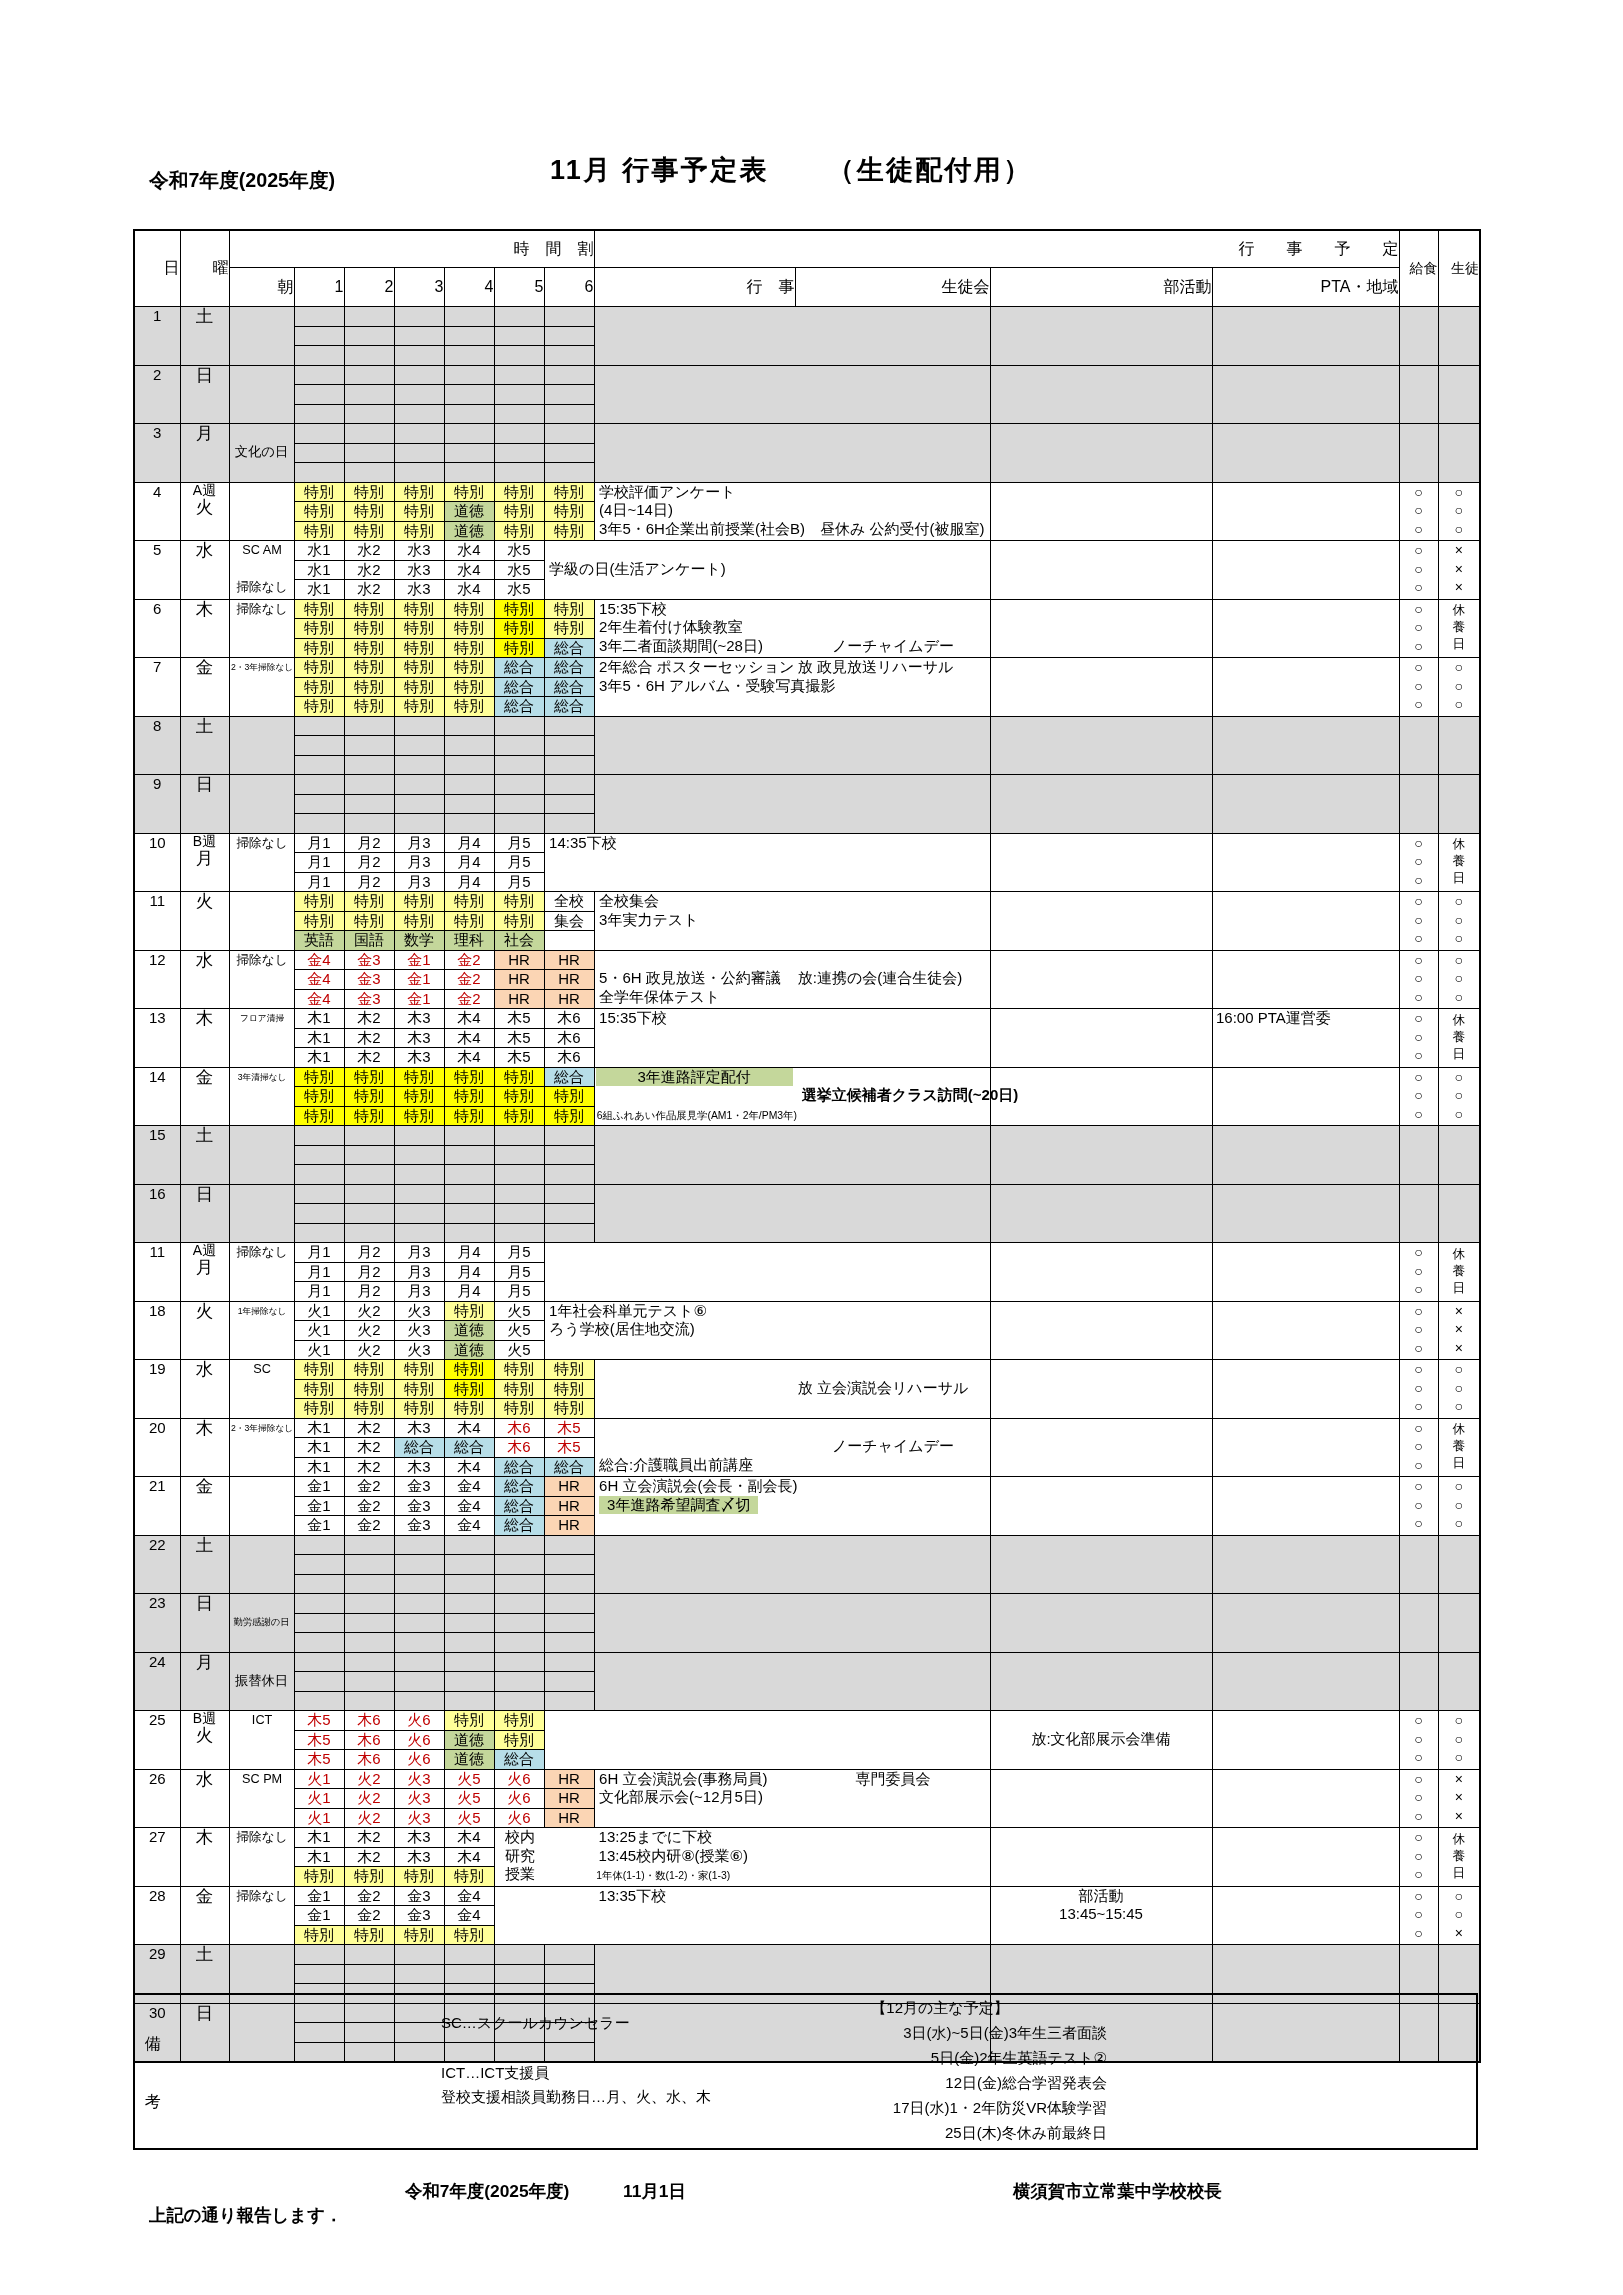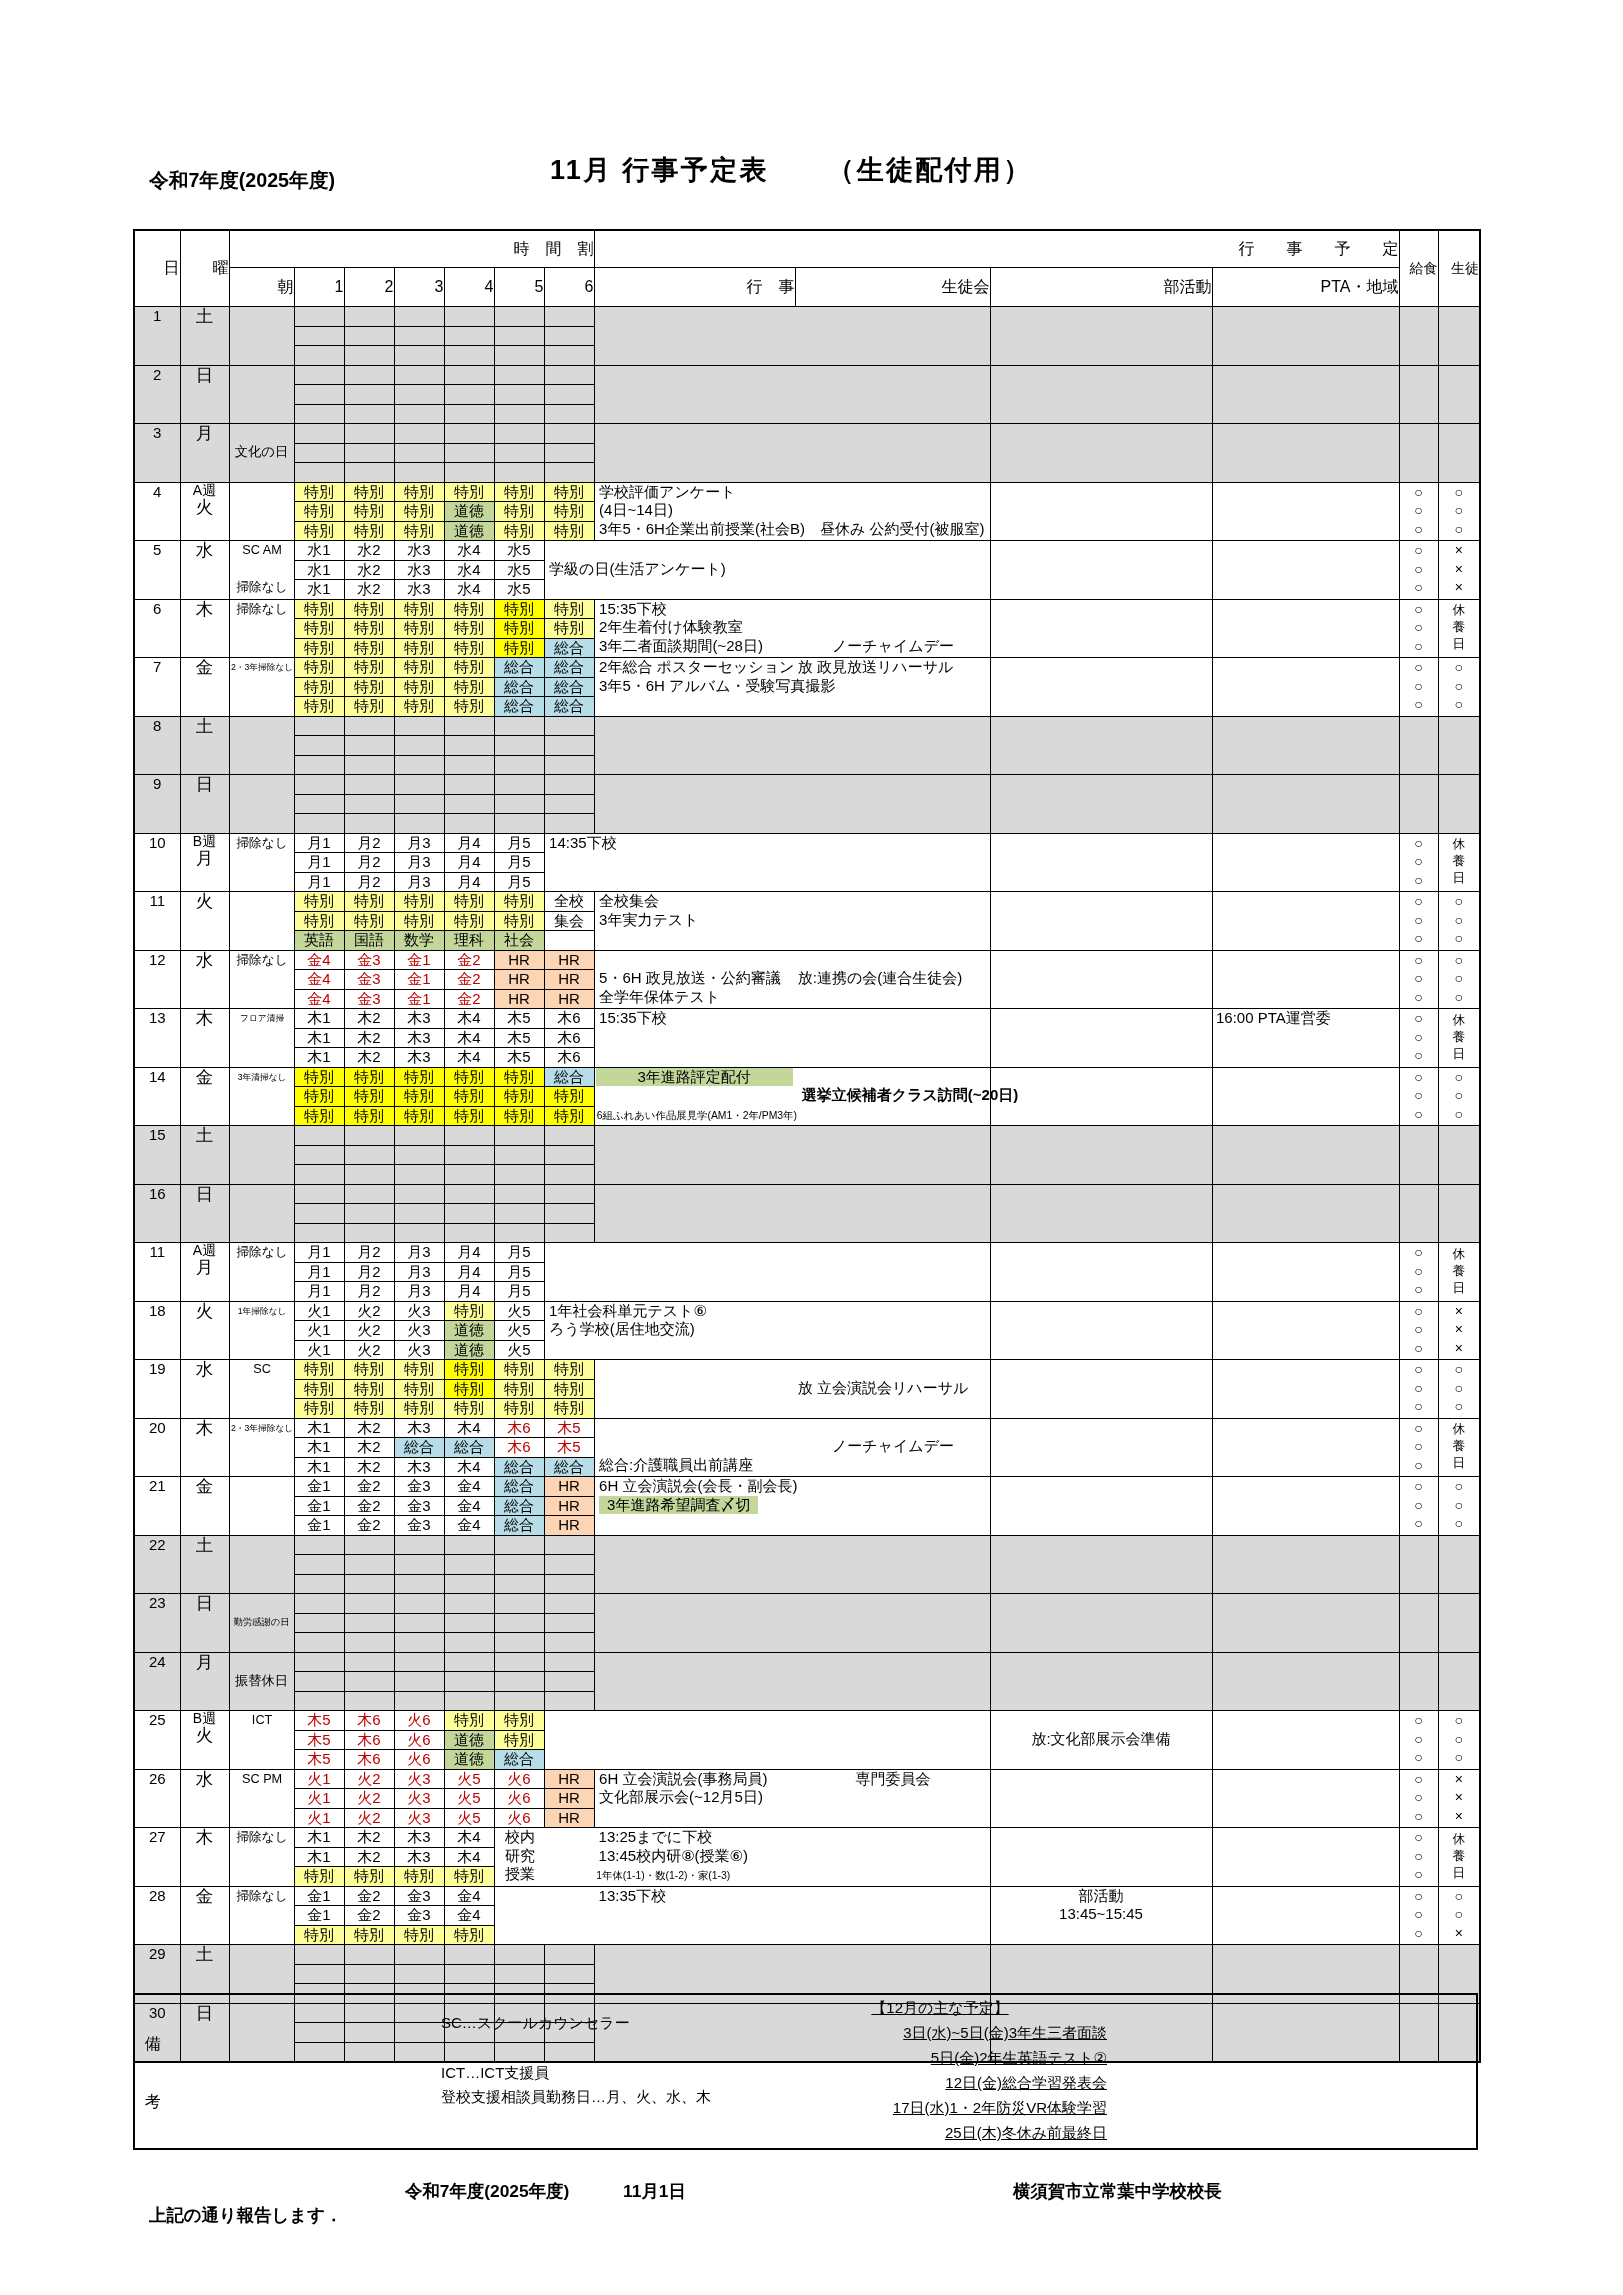--- a/index.html
+++ b/index.html
@@ -62,21 +62,21 @@
         font-size:12.7px;line-height:17px;}
 
   tr.gry td{background:#D9D9D9;}
 
   .notes{position:absolute;left:133px;top:1993px;width:1341px;height:153px;border:2.3px solid #000;}
   .bikolabel{position:absolute;left:8px;top:19.7px;font-size:16px;line-height:58px;width:19.7px;text-align:center;}
   .legend{position:absolute;left:43px;top:18.5px;font-size:15px;line-height:25.5px;white-space:nowrap;}
   .abbr{position:absolute;left:306px;top:18.5px;font-size:15px;white-space:nowrap;}
   .abbr .a1{margin-bottom:31px;}
   .abbr .a2{margin-bottom:5.8px;}
-  .dec{position:absolute;left:614px;top:0px;width:382px;font-size:15px;line-height:25px;text-decoration:underline;}
+  .dec{position:absolute;left:614px;top:0px;width:382px;font-size:15px;line-height:25px;}
   .dec .dechead{text-align:center;}
   .dec .decline{text-align:right;padding-right:24px;white-space:nowrap;}
   .aft{position:absolute;left:1077px;top:0px;width:243px;font-size:15px;line-height:25px;text-align:center;}
 
   .footer{position:absolute;top:2179px;left:0;width:1623px;font-size:17.4px;font-weight:bold;white-space:nowrap;}
   .footer span{position:absolute;top:0;}
   .f1{left:149px;margin-top:24px;} .f2{left:405px;} .f3{left:623px;} .f4{left:1013px;}
 </style>
 </head>
 <body>

